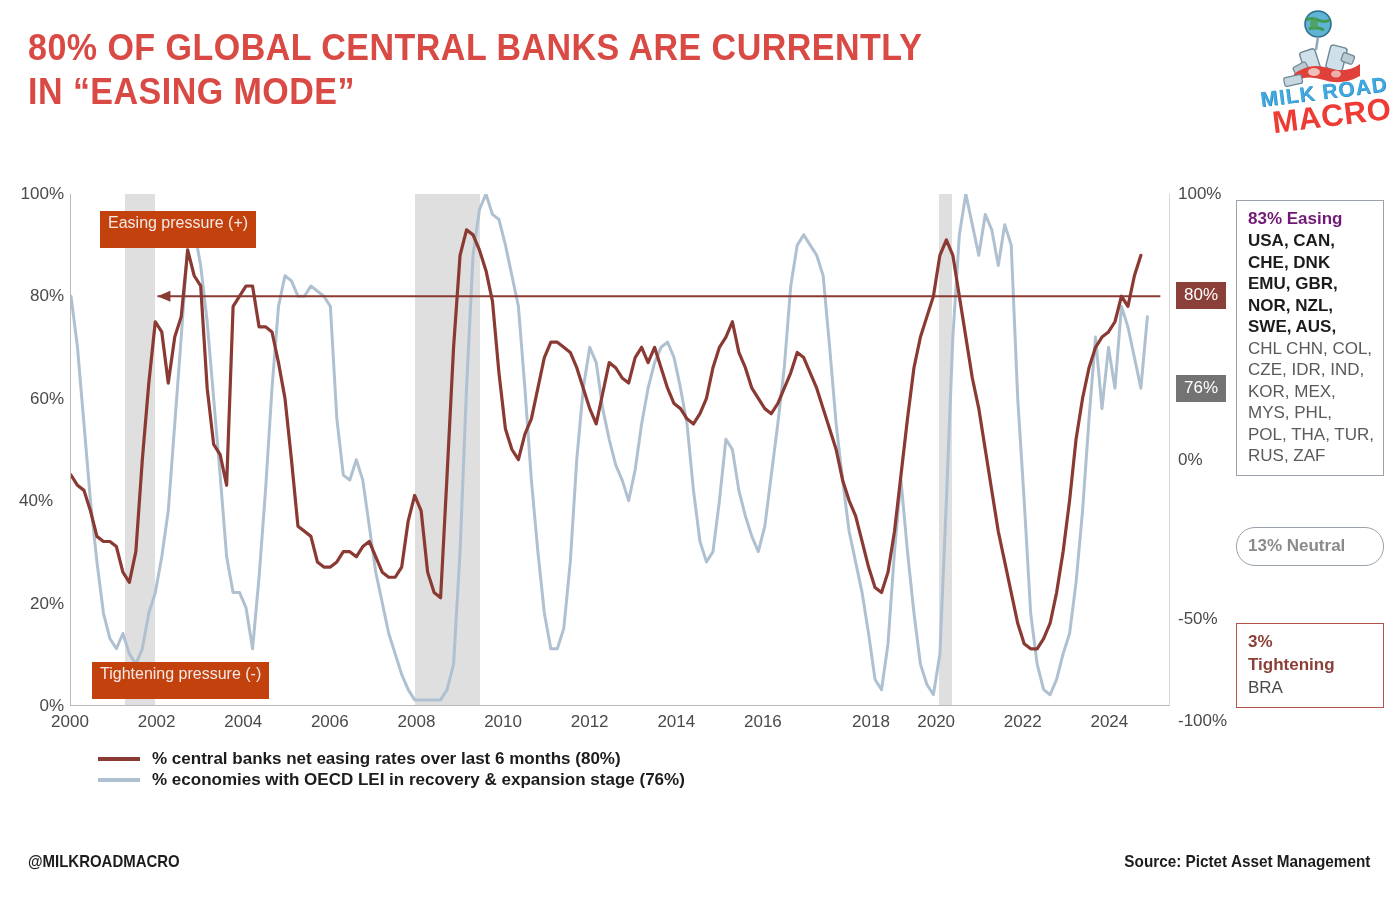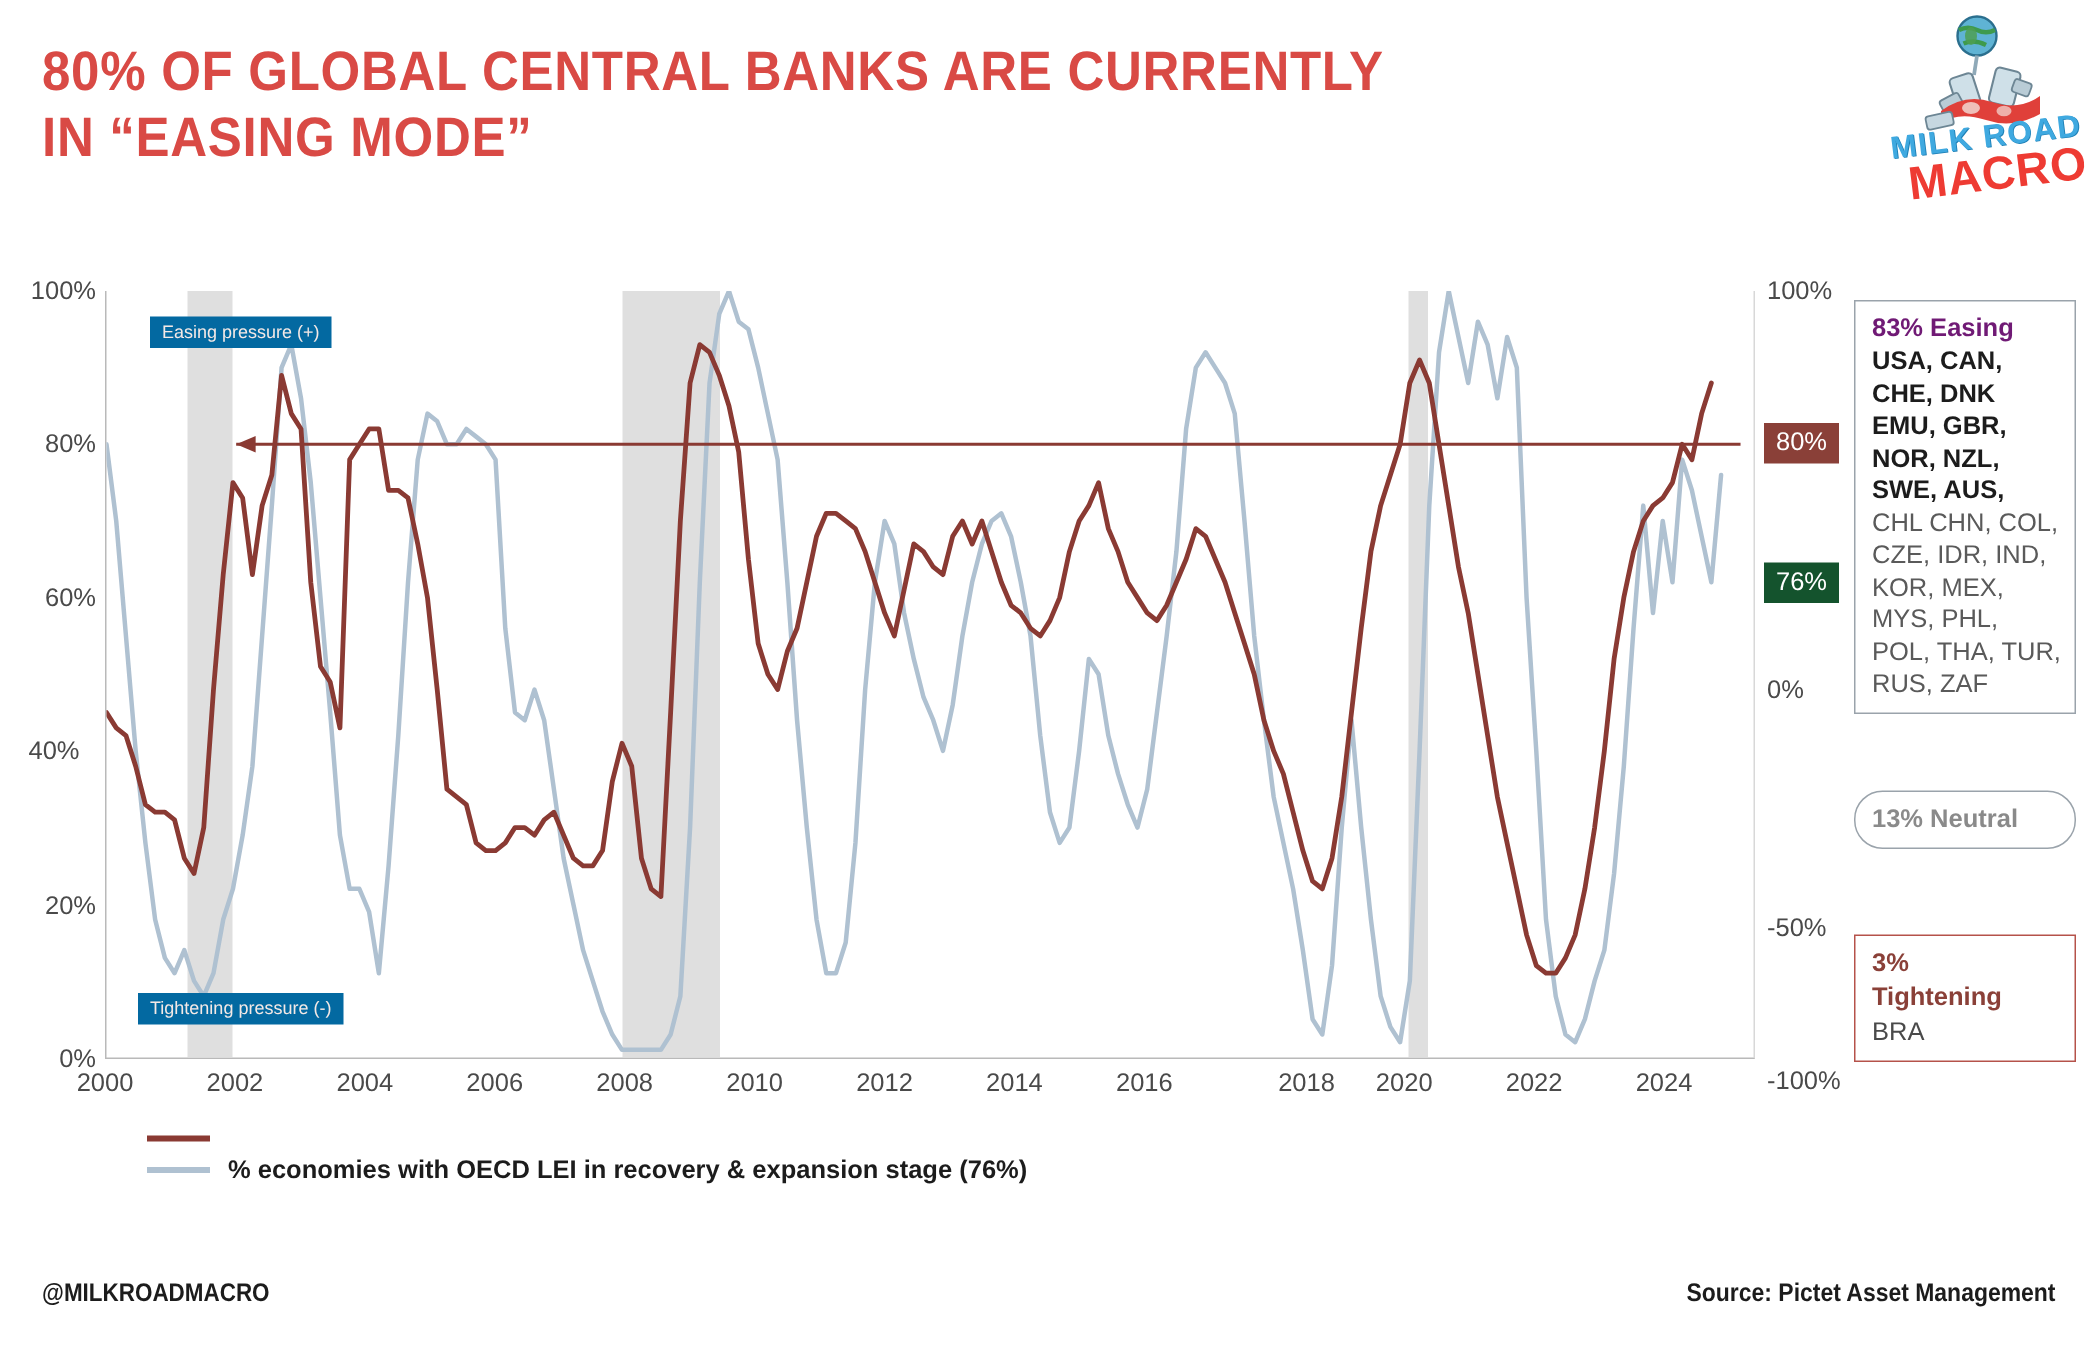--- a/index.html
+++ b/index.html
@@ -78,24 +78,24 @@
   .xlabel {
     position:absolute; top:518px;
     font-size:17px; color:#4a4a4a;
     transform:translateX(-50%);
     white-space:nowrap;
   }
 
   
   .pressure-tag {
     position:absolute;
-    background:#0369a1;
+    background:#c2410c;
     color:#f4e9e6;
-    font-size:12px;
-    padding:3px 8px 4px 8px;
+    font-size:16px;
+    padding:3px 8px 16px 8px;
     white-space:nowrap;
   }
   #easing-tag { left:30px; top:17px; }
   #tightening-tag { left:22px; top:468px; }
 
   
   .value-badge {
     position:absolute;
     color:#ffffff;
     font-size:17px;
@@ -230,26 +230,27 @@
       <div class="xlabel" style="left: 801px;">2018</div>
       <div class="xlabel" style="left: 866.142px;">2020</div>
       <div class="xlabel" style="left: 952.756px;">2022</div>
       <div class="xlabel" style="left: 1039.37px;">2024</div>
     </div>
 
   <div class="pressure-tag" id="easing-tag">Easing pressure (+)</div>
   <div class="pressure-tag" id="tightening-tag">Tightening pressure (-)</div>
 
   <div class="value-badge" id="badge-easing" style="background: rgb(138, 64, 56); left: 1106px; top: 88.4px;">80%</div>
-  <div class="value-badge" id="badge-lei" style="background: #14532d; left: 1106px; top: 180.56px;">76%</div>
+  <div class="value-badge" id="badge-lei" style="background: #737373; left: 1106px; top: 180.56px;">76%</div>
 </div>
 
 <div id="legend">
     <div class="legend-row">
       <span class="legend-swatch" style="background: rgb(138, 58, 51);"></span>
+      <span class="legend-text">% central banks net easing rates over last 6 months (80%)</span>
     </div>
     <div class="legend-row">
       <span class="legend-swatch" style="background: rgb(175, 193, 209);"></span>
       <span class="legend-text">% economies with OECD LEI in recovery &amp; expansion stage (76%)</span>
     </div>
   </div>
 
 <div class="side-panel" id="panel-easing">
   <div class="panel-head">83% Easing</div>
   <div class="panel-body">

